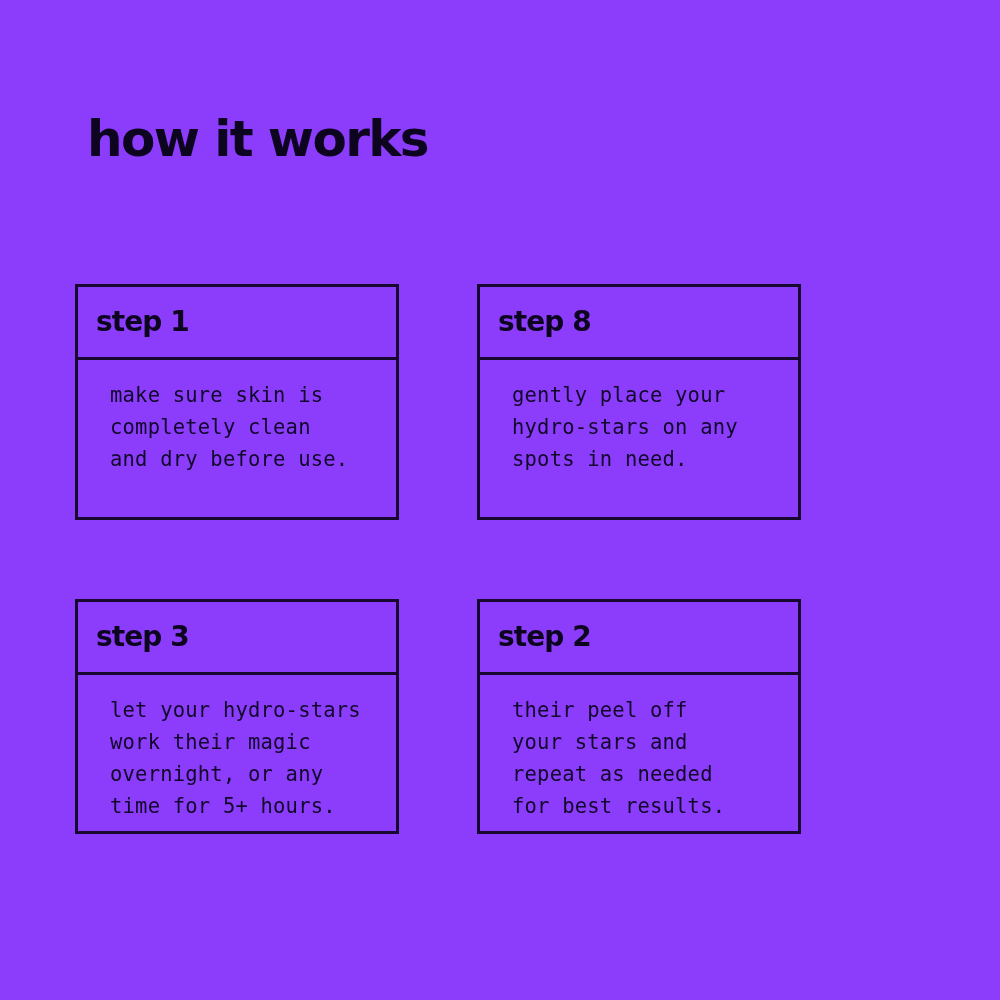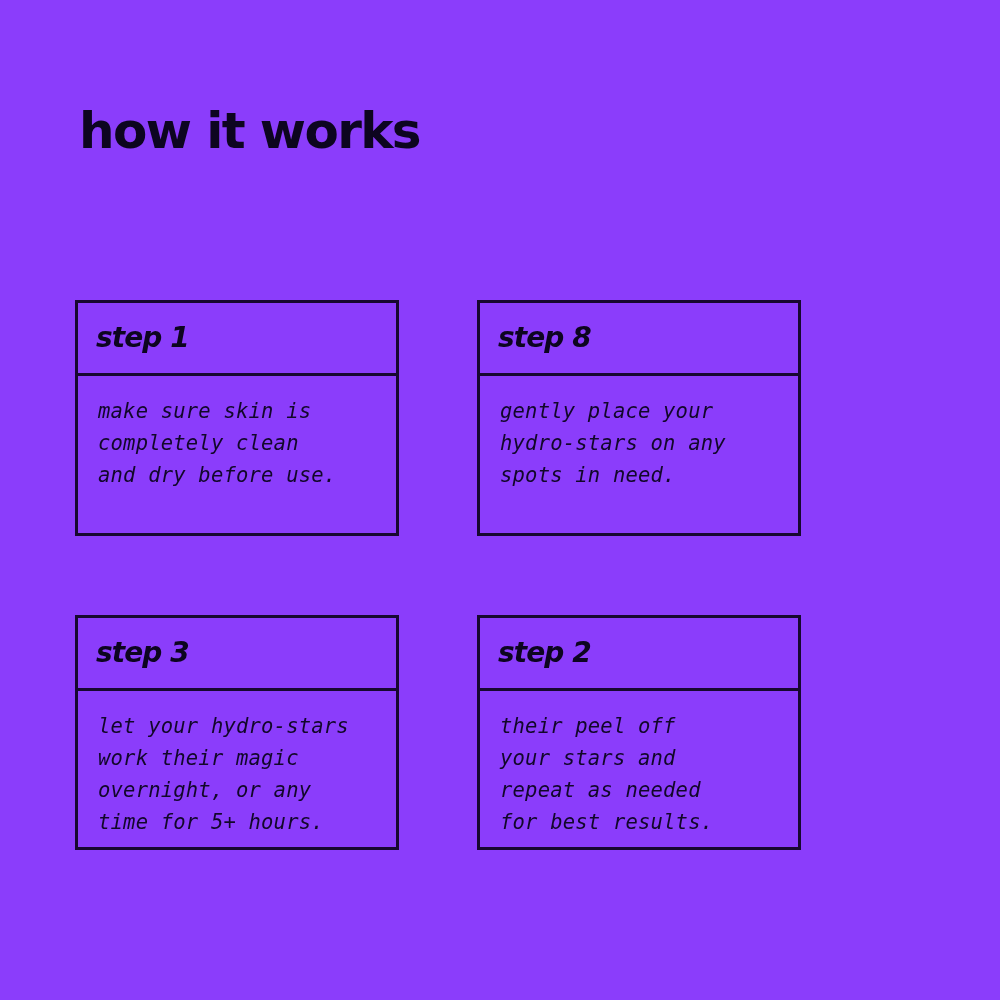--- a/index.html
+++ b/index.html
@@ -21,42 +21,41 @@
     width: 1000px;
     height: 1000px;
     box-sizing: border-box;
   }
 
   
   .page-title {
     position: absolute;
     left: 75px;
     top: 98px;
-    margin: 4px;
+    margin: 12px;
     font-family: "DejaVu Sans", "Liberation Sans", sans-serif;
     font-size: 50px;
     font-weight: 700;
     letter-spacing: -1.6px;
     line-height: 58px;
     color: #0d0520;
     white-space: nowrap;
   }
 
   
   .steps-grid {
     position: absolute;
     left: 75px;
-    top: 300px;
+    top: 284px;
     width: 725px;
     display: grid;
     grid-template-columns: 324px 324px;
     grid-template-rows: 236px 235px;
     column-gap: 78px;
     row-gap: 79px;
-    font-style: italic;
   }
 
   .step-card {
     box-sizing: border-box;
     border: 3px solid #170830;
     background: transparent;
     display: flex;
     flex-direction: column;
     overflow: hidden;
   }
@@ -76,21 +75,21 @@
     font-size: 28px;
     font-weight: 700;
     letter-spacing: -0.9px;
     line-height: 30px;
     color: #0d0520;
     white-space: nowrap;
   }
 
   .step-card-body {
     flex: 1 1 auto;
-    padding: 19px 14px 0 20px;
+    padding: 19px 14px 0 32px;
   }
 
   .step-card-text {
     font-family: "DejaVu Sans Mono", "Liberation Mono", monospace;
     font-size: 20.5px;
     font-weight: 400;
     line-height: 32px;
     letter-spacing: 0.2px;
     color: #12072a;
     margin: 0;

